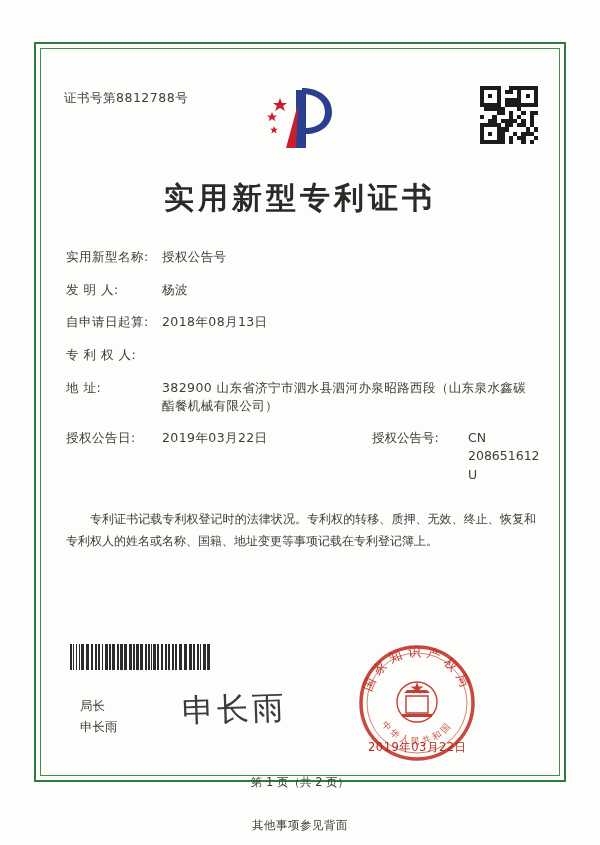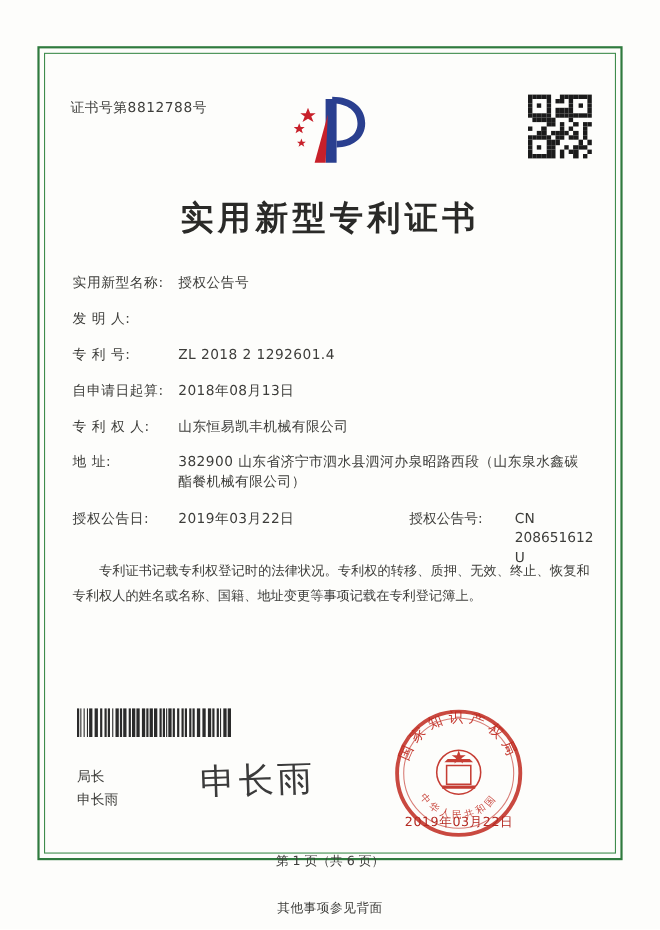--- a/index.html
+++ b/index.html
@@ -149,21 +149,21 @@
   }
   .barcode span {
     display: block;
     background: #2b2b2b;
     height: 100%;
   }
 
   
   .sig-label {
     position: absolute;
-    left: 70px; top: 695px;
+    left: 80px; top: 695px;
     font-size: 12.5px;
     line-height: 1.7;
     color: #3d3d3a;
   }
   .sig-hand {
     position: absolute;
     left: 182px; top: 688px;
     font-size: 32px;
     font-family: "DejaVu Serif", "Liberation Serif", serif;
     color: #2b2b2b;
@@ -430,32 +430,28 @@
 
   <div class="doc-title">实用新型专利证书</div>
 
   <div class="fields">
     <div class="field-row">
       <div class="field-label">实用新型名称:</div>
       <div class="field-value">授权公告号</div>
     </div>
     <div class="field-row">
       <div class="field-label">发  明  人:</div>
-    </div>
-    <div class="field-row">
-      <div class="field-label">专  利  号:</div>
-      <div class="field-value">ZL 2018 2 1292601.4</div>
+      <div class="field-value">杨波</div>
     </div>
     <div class="field-row">
       <div class="field-label">自申请日起算:</div>
       <div class="field-value">2018年08月13日</div>
     </div>
     <div class="field-row">
       <div class="field-label">专 利 权 人:</div>
-      <div class="field-value">山东恒易凯丰机械有限公司</div>
     </div>
     <div class="field-row">
       <div class="field-label">地      址:</div>
       <div class="field-value">382900 山东省济宁市泗水县泗河办泉昭路西段（山东泉水鑫碳酯餐机械有限公司）</div>
     </div>
     <div class="field-row two">
       <div class="field-label">授权公告日:</div>
       <div class="field-value">2019年03月22日</div>
       <div class="field-label2">授权公告号:</div>
       <div class="field-value2">CN 208651612 U</div>
@@ -532,16 +528,16 @@
         <circle cx="65" cy="64" r="20" fill="none" stroke="#c0291f" stroke-width="1.4"></circle>
         <path d="M50 76 L80 76 L80 79 L50 79 Z" fill="#c0291f"></path>
         <path d="M54 58 L76 58 L76 75 L54 75 Z" fill="none" stroke="#c0291f" stroke-width="1.4"></path>
         <path d="M52 55 L78 55 L75 52 L55 52 Z" fill="#c0291f"></path>
         <polygon points="65,44 66.6,48.6 71.4,48.6 67.5,51.4 69,56 65,53.2 61,56 62.5,51.4 58.6,48.6 63.4,48.6" fill="#c0291f"></polygon>
       </g>
     </svg>
   </div>
   <div class="seal-date">2019年03月22日</div>
 
-  <div class="page-num">第 1 页（共 6 页）</div>
+  <div class="page-num">第 1 页（共 2 页）</div>
   <div class="footer-note">其他事项参见背面</div>
 
 </div>
 
 </body></html>

